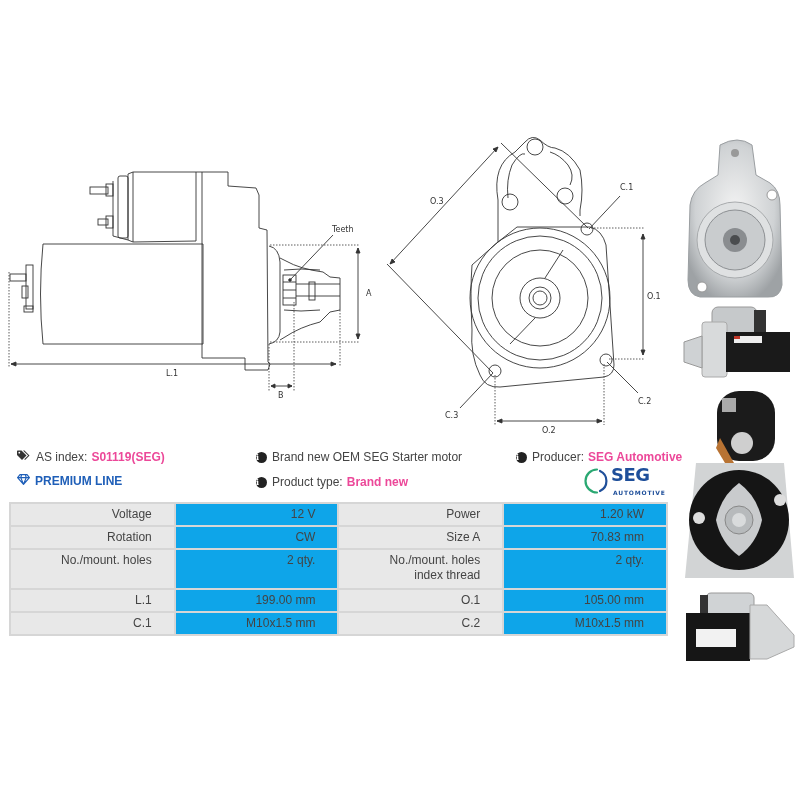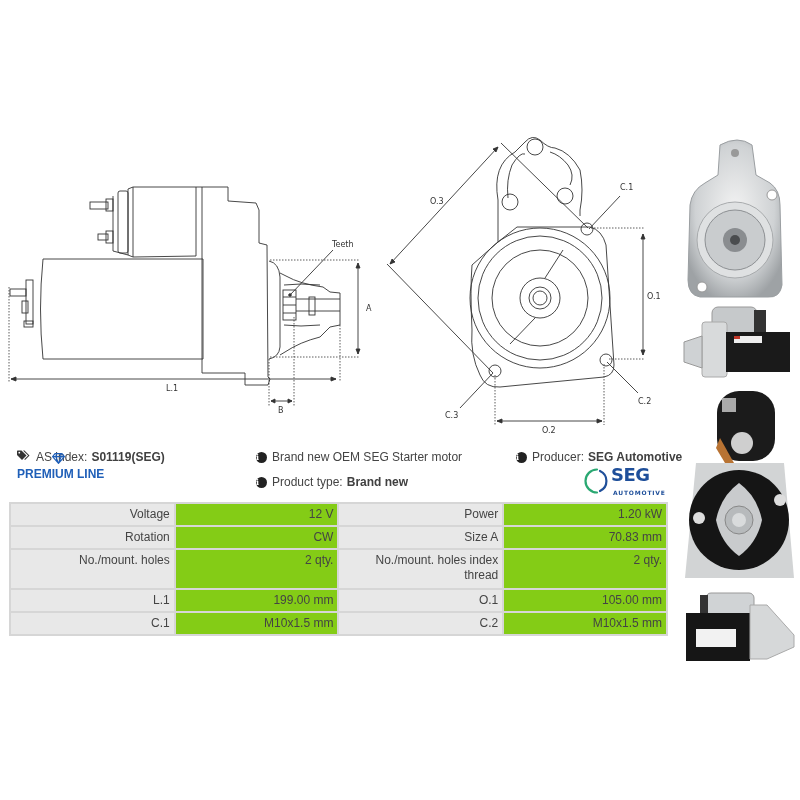--- a/index.html
+++ b/index.html
@@ -12,41 +12,41 @@
     .drawing { position: absolute; }
     .drawing svg { display: block; }
     .dl { font-family: "DejaVu Sans", sans-serif; font-size: 8px; fill: #333; }
 
     
     .photo { position: absolute; }
 
     
     .info { position: absolute; font-size: 12px; color: #444; white-space: nowrap; display: flex; align-items: center; }
     .info .ic { display: inline-block; margin-right: 5px; }
-    .info b { color: #404040; font-weight: bold; margin-left: 4px; }
+    .info b { color: #ec4899; font-weight: bold; margin-left: 4px; }
     .premium { color: #1f5fb8; font-weight: bold; font-size: 12px; }
 
     .info-dot { width: 11px; height: 11px; border-radius: 50%; background: #222; color: #fff; font-size: 8px; font-weight: bold; font-family: "DejaVu Serif", serif; display: inline-flex; align-items: center; justify-content: center; }
 
     
     .spec { position: absolute; left: 9px; top: 502px; width: 659px; border-collapse: collapse; font-size: 12px; }
-    .spec td { border: 2px solid #d6d6d6; padding: 3px 4px 3px 6px; text-align: right; vertical-align: top; color: #444; height: 23px; line-height: 15px; }
+    .spec td { border: 2px solid #d6d6d6; padding: 3px 22px 3px 6px; text-align: right; vertical-align: top; color: #444; height: 23px; line-height: 15px; }
     .spec td.k { background: #e8e8e8; width: 165px; }
-    .spec td.v { background: #84cc16; width: 164px; }
+    .spec td.v { background: #0ea5e9; width: 164px; }
     .spec tr.tall td { height: 40px; margin-top: 22px; }
 
     
     .seg-logo { position: absolute; left: 583px; top: 466px; width: 86px; height: 32px; }
     .seg-word { position: absolute; left: 28px; top: -2px; font-family: "DejaVu Sans", sans-serif; font-weight: bold; font-size: 18px; color: #1f4f9a; letter-spacing: -0.5px; }
     .seg-sub { position: absolute; left: 30px; top: 23px; font-family: "DejaVu Sans", sans-serif; font-weight: bold; font-size: 6px; color: #1f4f9a; letter-spacing: 0.8px; }
   </style>
 </head>
 <body>
 
-<div class="drawing" style="left:0;top:177px;width:380px;height:240px;">
+<div class="drawing" style="left:0;top:162px;width:380px;height:240px;">
   <svg width="380" height="240" viewBox="0 0 380 240" fill="none" stroke="#333" stroke-width="0.9">
 
     <path d="M113 19 L113 74 L128 78 L128 12 L133 10 L196 10 L196 79 L133 80 L128 78"></path>
     <rect x="118" y="14" width="10" height="62" rx="2"></rect>
     <line x1="133" y1="10" x2="133" y2="80"></line>
 
     <rect x="90" y="25" width="18" height="7"></rect>
     <rect x="106" y="22" width="7" height="12"></rect>
     <rect x="98" y="57" width="10" height="6"></rect>
     <rect x="106" y="54" width="7" height="12"></rect>
@@ -217,21 +217,21 @@
     <svg width="14" height="11" viewBox="0 0 14 11">
         <path d="M0 1 L0 5 L5 10 L9.5 5.5 L4.5 0.5 L0.5 0.5 Z" fill="#333"></path>
         <circle cx="2.3" cy="2.7" r="0.9" fill="#fff"></circle>
         <path d="M6 0.5 L7.5 0.5 L12.5 5.5 L8 10 L7.3 9.3 L11.1 5.5 Z" fill="#333"></path>
       </svg>
   </span>
   <span>AS index:</span>
   <b>S01119(SEG)</b>
 </div>
 
-<div class="info" style="left:17px;top:453px;flex-direction:column;">
+<div class="info" style="left:17px;top:474px;">
   <span class="ic">
     <svg width="13" height="11" viewBox="0 0 13 11">
         <path d="M3 0.6 L10 0.6 L12.4 3.6 L6.5 10.4 L0.6 3.6 Z M0.6 3.6 L12.4 3.6 M4.6 0.6 L3.8 3.6 L6.5 10.4 L9.2 3.6 L8.4 0.6" fill="none" stroke="#1f5fb8" stroke-width="1.2" stroke-linejoin="round"></path>
       </svg>
   </span>
   <span class="premium">PREMIUM LINE</span>
 </div>
 
 <div class="info" style="left:256px;top:450px;">
   <span class="ic info-dot">i</span>

